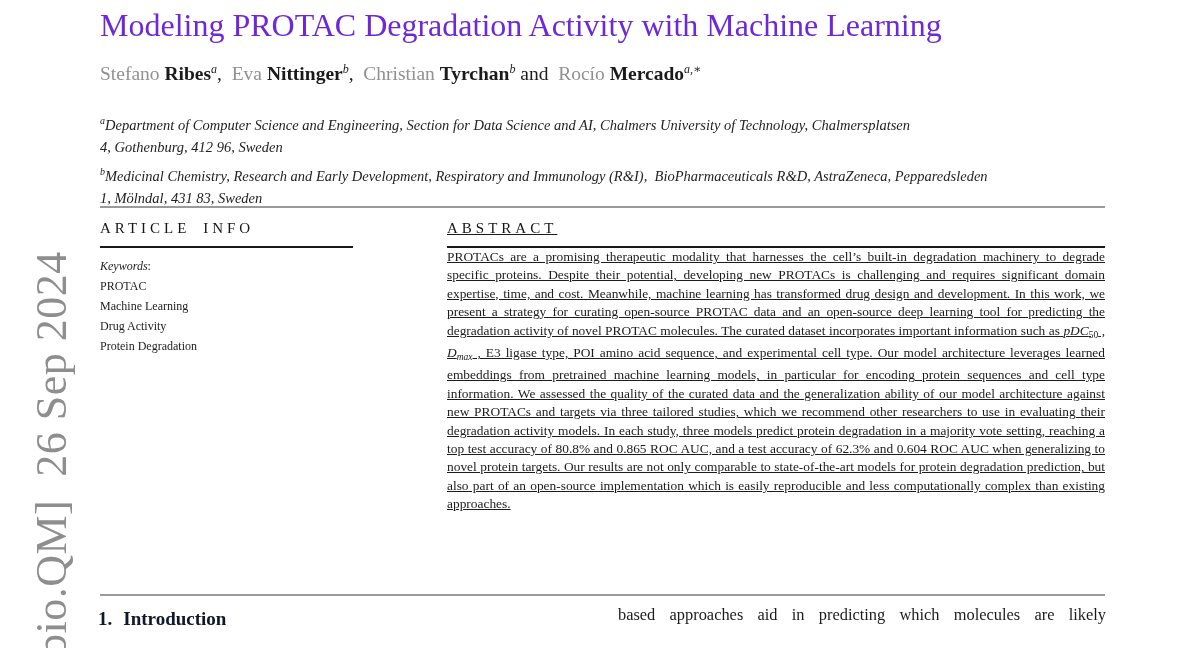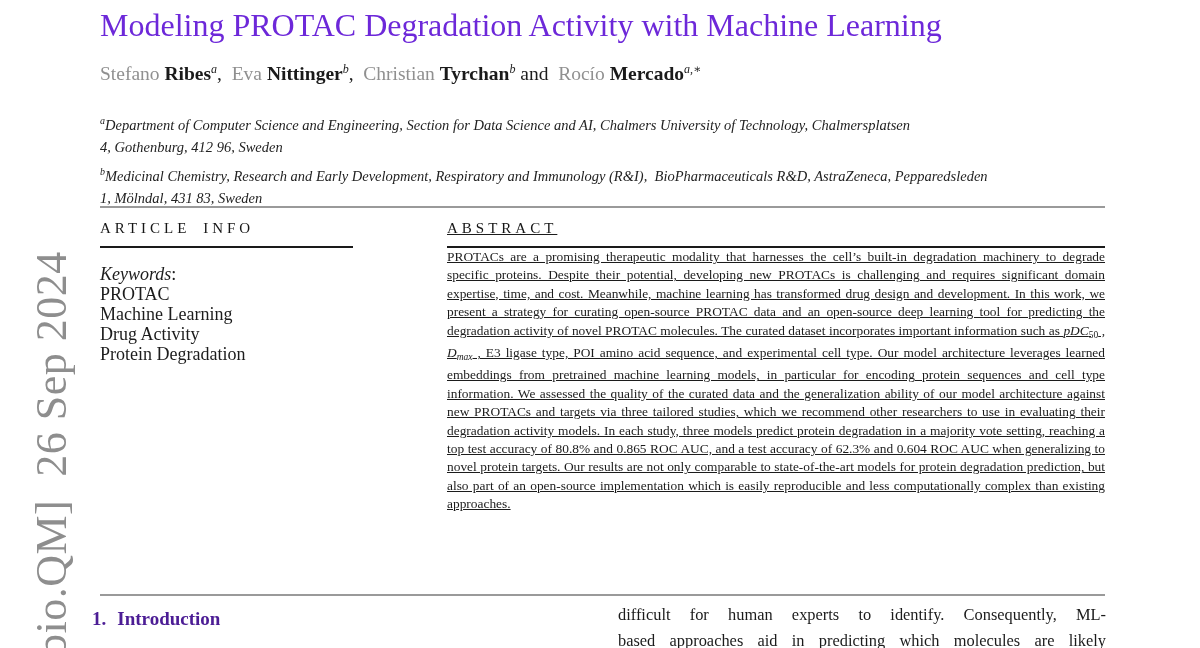--- a/index.html
+++ b/index.html
@@ -57,41 +57,41 @@
   }
   .rule-black { height: 2px; background: #1a1a1a; margin-top: 9px; }
 
   .col-header {
     font-size: 15px; letter-spacing: 4px; word-spacing: 5px;
     color: #161616;
   }
 
   .info-col { left: 100px; top: 220px; width: 300px; }
   .info-col .rule-black { width: 253px; }
-  .keywords { margin-top: 16px; font-size: 18px; line-height: 20px; }
+  .keywords { margin-top: 8px; font-size: 12px; line-height: 20px; }
   .kw-label { font-style: italic; }
 
   .abstract-col { left: 447px; top: 220px; width: 658px; text-decoration: underline; }
   .abstract-col .rule-black { width: 658px; }
   .abstract-text {
     margin-top: 0;
     font-size: 13.4px; line-height: 18.4px;
     text-align: justify;
     color: #1b1b1b;
   }
   .seg-i { font-style: italic; }
   .seg-sub { font-size: 9.5px; vertical-align: -3px; }
   .seg-isub { font-style: italic; font-size: 9.5px; vertical-align: -3px; }
 
   .rule-gray-2 { top: 594px; }
   .rule-gray-1 { top: 206px; }
 
   .intro-heading {
-    left: 92px; top: 608px;
-    font-size: 19px; font-weight: bold; color: #4c1d95;
+    left: 98px; top: 608px;
+    font-size: 19px; font-weight: bold; color: #0f172a;
     white-space: pre;
   }
   .intro-num { margin-right: 11px; }
 
   .right-col {
     left: 618px; top: 602px; width: 488px;
     font-size: 16.4px; line-height: 25.5px;
     color: #1b1b1b;
   }
   .rc-line { text-align: justify; text-align-last: justify; }
@@ -127,15 +127,14 @@
   <div class="col-header">ABSTRACT</div>
   <div class="rule-black"></div>
   <div class="abstract-text"><span>PROTACs are a promising therapeutic modality that harnesses the cell’s built-in degradation machinery to degrade specific proteins. Despite their potential, developing new PROTACs is challenging and requires significant domain expertise, time, and cost. Meanwhile, machine learning has transformed drug design and development. In this work, we present a strategy for curating open-source PROTAC data and an open-source deep learning tool for predicting the degradation activity of novel PROTAC molecules. The curated dataset incorporates important information such as </span><span class="seg-i">pDC</span><span class="seg-sub">50</span><span> , </span><span class="seg-i">D</span><span class="seg-isub">max</span><span> , E3 ligase type, POI amino acid sequence, and experimental cell type. Our model architecture leverages learned embeddings from pretrained machine learning models, in particular for encoding protein sequences and cell type information. We assessed the quality of the curated data and the generalization ability of our model architecture against new PROTACs and targets via three tailored studies, which we recommend other researchers to use in evaluating their degradation activity models. In each study, three models predict protein degradation in a majority vote setting, reaching a top test accuracy of 80.8% and 0.865 ROC AUC, and a test accuracy of 62.3% and 0.604 ROC AUC when generalizing to novel protein targets. Our results are not only comparable to state-of-the-art models for protein degradation prediction, but also part of an open-source implementation which is easily reproducible and less computationally complex than existing approaches.</span></div>
 </div>
 
 <div class="abs rule-gray rule-gray-2"></div>
 
 <div class="abs intro-heading"><span class="intro-num">1.</span><span>Introduction</span></div>
 
 <div class="abs right-col">
-    <div class="rc-line">difficult for human experts to identify. Consequently, ML-</div>
     <div class="rc-line">based approaches aid in predicting which molecules are likely</div>
   </div>
 
 </body></html>

